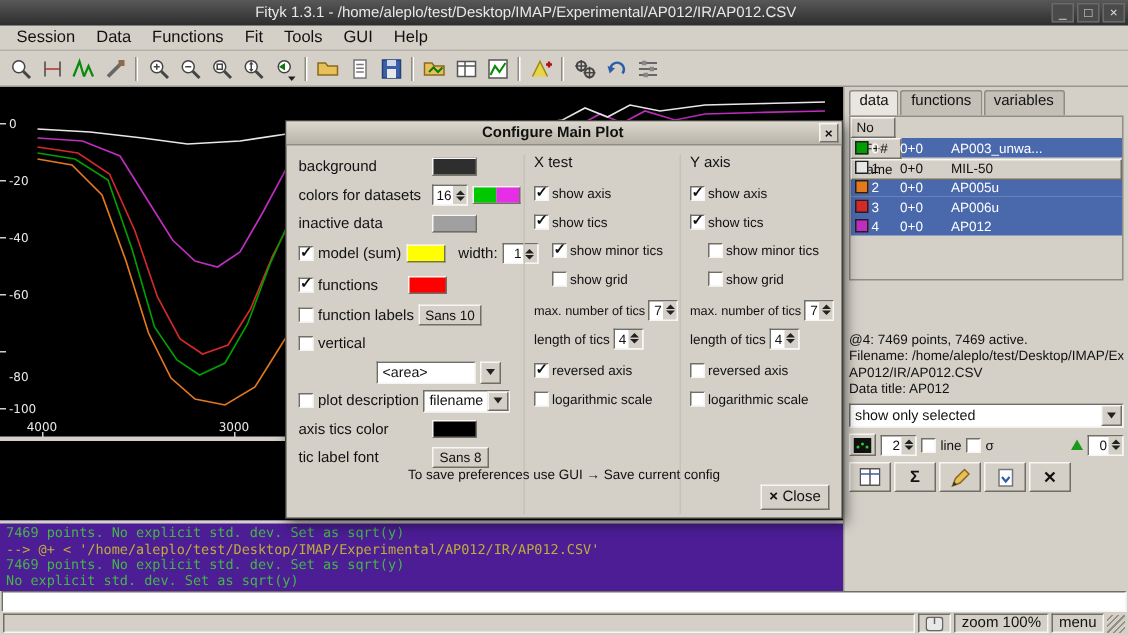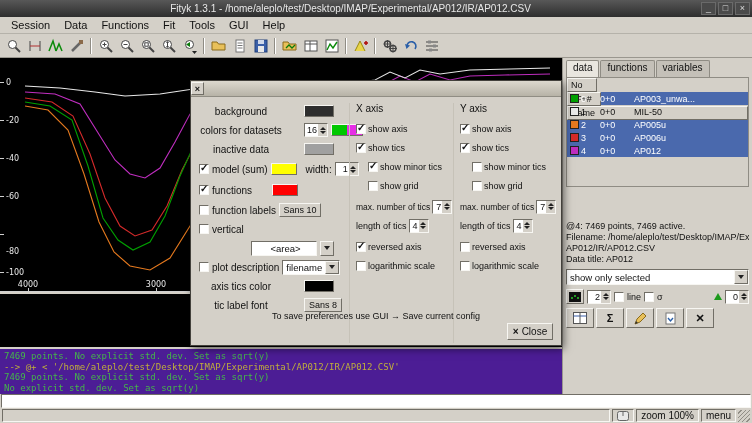--- a/index.html
+++ b/index.html
@@ -71,21 +71,21 @@
 .btn{border:1px solid;border-color:#f7f6f2 #716e66 #716e66 #f7f6f2;background:#d4d0c8;display:inline-flex;align-items:center;justify-content:center;flex:none;}
 
 #dialog{position:absolute;left:190px;top:80px;width:372px;height:266px;background:#d4d0c8;border:1px solid #43413c;box-shadow:2px 3px 8px rgba(0,0,0,.55);display:flex;flex-direction:column;z-index:50;}
 #dialog-title{flex:0 0 16px;background:linear-gradient(#dcd8ce,#b7b3a7);display:flex;align-items:center;font-weight:bold;font-size:10px;border-bottom:1px solid #908d84;}
 #dialog-title .t{flex:1;text-align:center;}
 #dialog-close{width:13px;height:13px;margin-right:2px;font-size:9px;}
 #dialog-body{flex:1;display:flex;padding:6px 4px 2px 8px;font-size:10px;position:relative;}
 .dcol-left{width:150px;}
 .dcol{width:104px;padding-left:6px;border-left:1px solid #c6c2b8;}
 .r{display:flex;align-items:center;height:16px;margin-bottom:3px;white-space:nowrap;gap:3px;}
-.lab{width:84px;text-align:center;margin-right:18px;flex:none;}
+.lab{width:84px;text-align:left;margin-right:2px;flex:none;}
 .dcol .r{height:15px;margin-bottom:4px;font-size:9px;gap:2px;}
 .xy-title{height:13px;margin-bottom:5px;font-size:10px;}
 .indent{margin-left:12px;}
 .dnote{position:absolute;bottom:24px;left:0;right:0;text-align:center;font-size:9px;}
 #close-btn{position:absolute;bottom:5px;right:8px;width:46px;height:17px;font-size:10px;gap:3px;}
 
 #input-line{flex:0 0 14px;background:#fff;border:1px solid;border-color:#716e66 #f7f6f2 #f7f6f2 #716e66;margin:0 1px;font-size:10px;outline:none;padding:0 3px;font-family:"DejaVu Sans Mono",monospace;}
 #statusbar{flex:0 0 15px;display:flex;align-items:center;gap:2px;padding:1px 2px;font-size:10px;}
 .scell{height:13px;border:1px solid;border-color:#716e66 #f7f6f2 #f7f6f2 #716e66;display:flex;align-items:center;padding:0 4px;white-space:nowrap;}
 #grip{width:12px;height:12px;background:repeating-linear-gradient(135deg,#d4d0c8 0 2px,#918e86 2px 3px);}
@@ -429,20 +429,21 @@
           <line x1="6" y1="0.5" x2="6" y2="5" stroke="#666"></line>
         </svg>
       </span>
     <span class="scell">zoom 100%</span>
     <span class="scell">menu</span>
     <span id="grip"></span>
   </div>
 
   <div id="dialog">
     <div id="dialog-title">
+      <span class="t">Configure Main Plot</span>
       <span id="dialog-close" class="btn">×</span>
     </div>
     <div id="dialog-body">
 
       <div class="dcol-left">
         <div class="r">
             <span class="lab">background</span>
             <span class="swatch" style="background: rgb(46, 46, 46);"></span>
           </div>
         <div class="r">
@@ -483,21 +484,21 @@
           </div>
         <div class="r">
             <span class="cb"></span>
             <span>function labels</span>
             <span class="btn" style="width:42px;height:14px;font-size:9px;">Sans 10</span>
           </div>
         <div class="r">
             <span class="cb"></span>
             <span>vertical</span>
           </div>
-        <div class="r" style="margin-left:52px;text-align:center;">
+        <div class="r" style="margin-left:52px;">
             <span class="combo" style="width:66px;">
               <span class="v">&lt;area&gt;</span>
             </span>
             <span class="btn" style="width:14px;height:15px;">
               <i class="ad"></i>
             </span>
           </div>
         <div class="r">
             <span class="cb"></span>
             <span>plot description</span>
@@ -512,21 +513,21 @@
             <span class="lab">axis tics color</span>
             <span class="swatch" style="background: rgb(0, 0, 0);"></span>
           </div>
         <div class="r">
             <span class="lab">tic label font</span>
             <span class="btn" style="width:38px;height:14px;font-size:9px;">Sans 8</span>
           </div>
       </div>
 
       <div class="dcol">
-        <div class="xy-title">X axis</div>
+        <div class="xy-title">X test</div>
         <div class="r">
             <span class="cb on"></span>
             <span>show axis</span>
           </div>
         <div class="r">
             <span class="cb on"></span>
             <span>show tics</span>
           </div>
         <div class="r indent">
             <span class="cb on"></span>

